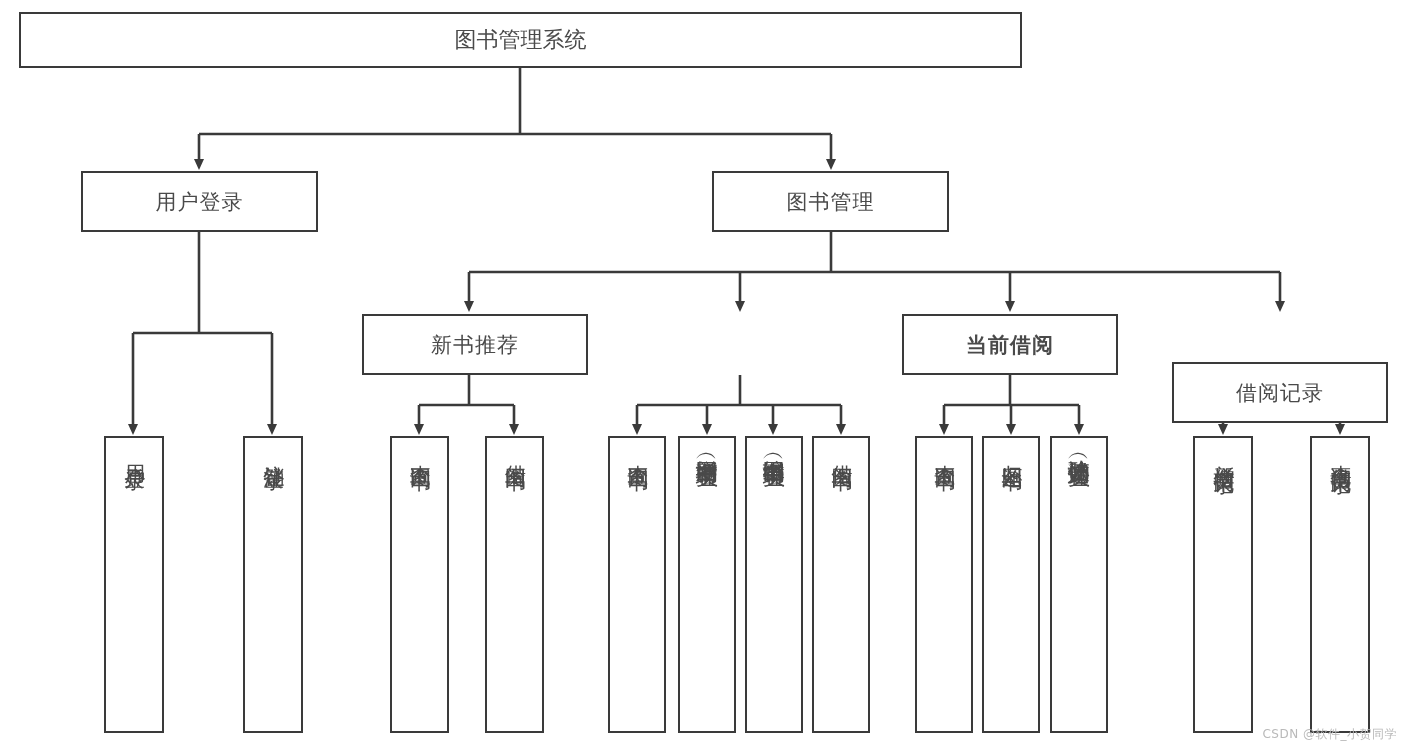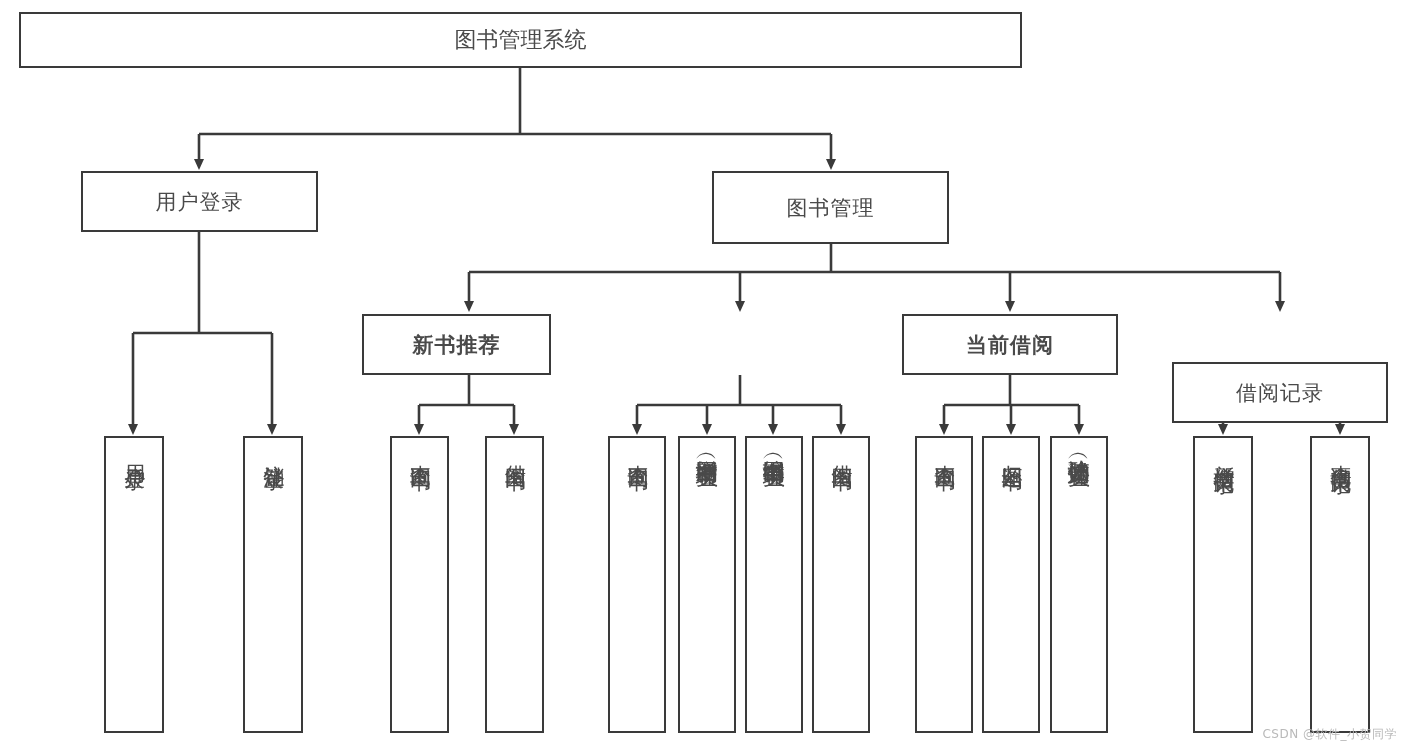--- a/index.html
+++ b/index.html
@@ -75,25 +75,25 @@
     </g>
   </svg>
 
   <div class="node title" style="left:19px;top:12px;width:1003px;height:56px;">
     <span>图书管理系统</span>
   </div>
 
   <div class="node h" style="left:81px;top:171px;width:237px;height:61px;">
     <span>用户登录</span>
   </div>
-  <div class="node h" style="left:712px;top:171px;width:237px;height:73px;">
+  <div class="node h" style="left:712px;top:171px;width:237px;height:61px;">
     <span>图书管理</span>
   </div>
 
-  <div class="node h" style="left:362px;top:314px;width:189px;height:61px;font-weight:bold;">
+  <div class="node h" style="left:362px;top:314px;width:226px;height:61px;">
     <span>新书推荐</span>
   </div>
   <div class="node h" style="left:902px;top:314px;width:216px;height:61px;font-weight:bold;">
     <span>当前借阅</span>
   </div>
   <div class="node h" style="left:1172px;top:314px;width:216px;height:61px;margin-top:48px;">
     <span>借阅记录</span>
   </div>
 
   <div class="node v" style="left:104px;top:436px;width:60px;height:297px;">

